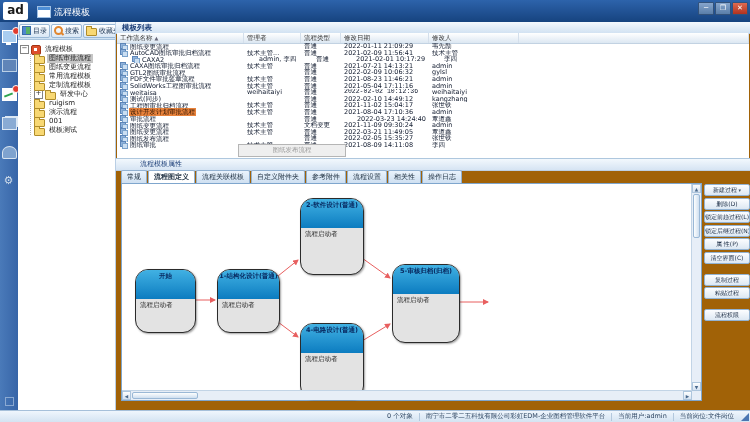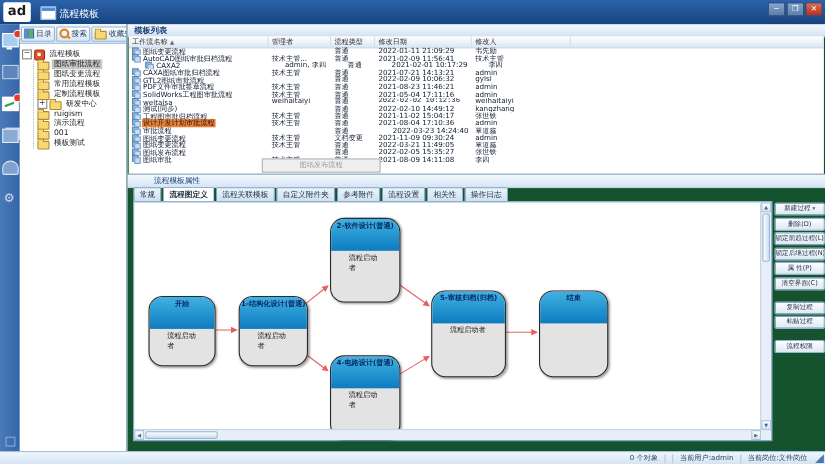--- a/index.html
+++ b/index.html
@@ -50,21 +50,21 @@
   .tree{padding:5px 2px;font-size:7px;color:#1c1c1c;}
   .tree-row{display:flex;align-items:center;gap:2px;height:9px;white-space:nowrap;}
   .tree-children{margin-left:10px;border-left:1px dotted #b5b5b5;padding-left:3px;}
   .tree-label{padding:0 2px;line-height:9px;}
   .tree-label.selected{background:#c6c6c6;}
   .expander{width:7px;height:7px;flex:none;border:1px solid #848484;background:#fff;font-size:7px;line-height:5px;
     text-align:center;color:#333;}
   .root-icon{width:8px;height:8px;flex:none;background:#dd4f2b;border:1px solid #a33314;border-radius:2px;position:relative;}
   .root-icon::after{content:"";position:absolute;left:2px;top:2px;width:3px;height:3px;background:#fff;}
   
-  .main{position:absolute;left:115px;top:22px;right:0;bottom:12px;background:#14532d;border-left:1px solid #b9cee4;}
+  .main{position:absolute;left:115px;top:22px;right:0;bottom:12px;background:#a16207;border-left:1px solid #b9cee4;}
   .list-title{position:absolute;left:0;top:0;right:0;height:11px;background:linear-gradient(#f4f9fe,#d2e2f2);
     border-bottom:1px solid #b5cade;font-size:7.5px;font-weight:bold;color:#1c3f78;padding-left:6px;line-height:11px;}
   .table{position:absolute;left:1px;top:11px;right:1px;height:125px;background:#fff;overflow:hidden;}
   .thead{display:flex;height:10px;background:linear-gradient(#ffffff,#dce7f2);border-bottom:1px solid #c2d2e2;
     font-size:6.5px;color:#333;}
   .th{border-right:1px solid #d4dfeb;padding:0 3px;line-height:10px;white-space:nowrap;overflow:hidden;box-sizing:border-box;flex:none;}
   .sort-arrow{font-size:5px;color:#667;margin-left:2px;}
   .tbody{position:absolute;left:0;top:10px;right:0;bottom:0;}
   .trow{display:flex;height:6.6px;align-items:center;font-size:6.5px;color:#101a2e;}
   .td{padding:0 3px;line-height:6.6px;white-space:nowrap;overflow:hidden;box-sizing:border-box;flex:none;}
@@ -82,21 +82,21 @@
     border-bottom:none;border-radius:2px 2px 0 0;color:#234;white-space:nowrap;}
   .tab.active{background:#fff;font-weight:bold;}
   
   .canvas{position:absolute;left:5px;top:161px;width:579px;height:216px;background:#fff;border:1px solid #7fa6cd;}
   .flow{position:absolute;left:0;top:0;right:10px;bottom:10px;}
   .flow svg{position:absolute;left:0;top:0;pointer-events:none;}
   .flow-node{position:absolute;border:1px solid #2b2b2b;border-radius:13px;overflow:hidden;background:#e3e3e3;
     box-shadow:1px 1px 2px rgba(50,50,50,.45);}
   .fn-head{height:29px;line-height:13px;background:linear-gradient(#41b1e3,#0c7cc0);color:#07275e;
     font-weight:bold;font-size:6.5px;text-align:center;white-space:nowrap;overflow:hidden;}
-  .fn-body{padding:2px 16px;font-size:6.5px;color:#222;}
+  .fn-body{padding:2px 4px;font-size:6.5px;color:#222;}
   .vscroll{position:absolute;right:0;top:0;width:9px;bottom:9px;background:#e7eef7;border-left:1px solid #c2d4e6;}
   .hscroll{position:absolute;left:0;bottom:0;right:9px;height:9px;background:#e7eef7;border-top:1px solid #c2d4e6;}
   .s-arrow{position:absolute;width:9px;height:9px;font-size:4.5px;color:#49688c;text-align:center;line-height:9px;
     background:linear-gradient(#fdfefe,#d6e3f2);border:1px solid #aec6dd;box-sizing:border-box;}
   .v-thumb{position:absolute;left:1px;right:1px;top:10px;height:42px;background:linear-gradient(90deg,#fdfefe,#cfdff0);
     border:1px solid #9ab8d6;border-radius:2px;}
   .h-thumb{position:absolute;top:1px;bottom:1px;left:10px;width:64px;background:linear-gradient(#fdfefe,#cfdff0);
     border:1px solid #9ab8d6;border-radius:2px;}
   .s-corner{position:absolute;right:0;bottom:0;width:9px;height:9px;background:#e7eef7;}
   
@@ -376,24 +376,20 @@
             <div class="fn-body">流程启动者</div>
           </div>
           <div class="flow-node" style="left: 178px; top: 139px; width: 62px; height: 74px;">
             <div class="fn-head">4-电路设计(普通)</div>
             <div class="fn-body">流程启动者</div>
           </div>
           <div class="flow-node" style="left: 270px; top: 80px; width: 66px; height: 77px;">
             <div class="fn-head">5-审核归档(归档)</div>
             <div class="fn-body">流程启动者</div>
           </div>
-          <div class="flow-node" style="left: 368px; top: 80px; width: 61px; height: 77px;">
-            <div class="fn-head">结束</div>
-            <div class="fn-body"></div>
-          </div>
         </div>
       <div class="vscroll">
         <div class="s-arrow" style="top:0;left:0;">▲</div>
         <div class="v-thumb"></div>
         <div class="s-arrow" style="bottom:0;left:0;">▼</div>
       </div>
       <div class="hscroll">
         <div class="s-arrow" style="left:0;top:0;">◀</div>
         <div class="h-thumb"></div>
         <div class="s-arrow" style="right:0;top:0;">▶</div>
@@ -412,20 +408,21 @@
         <div class="pbtn">复制过程</div>
         <div class="pbtn">粘贴过程</div>
         <div class="gap"></div>
         <div class="pbtn">流程权限</div>
       </div>
   </div>
 
   <div class="statusbar">
     <span>0 个对象</span>
     <span class="sb-div"></span>
+    <span>南宁市二零二五科技有限公司彩虹EDM-企业图档管理软件平台</span>
     <span class="sb-div"></span>
     <span>当前用户:admin</span>
     <span class="sb-div"></span>
     <span>当前岗位:文件岗位</span>
     <div class="grip"></div>
   </div>
 
 </div>
 
 </body></html>

